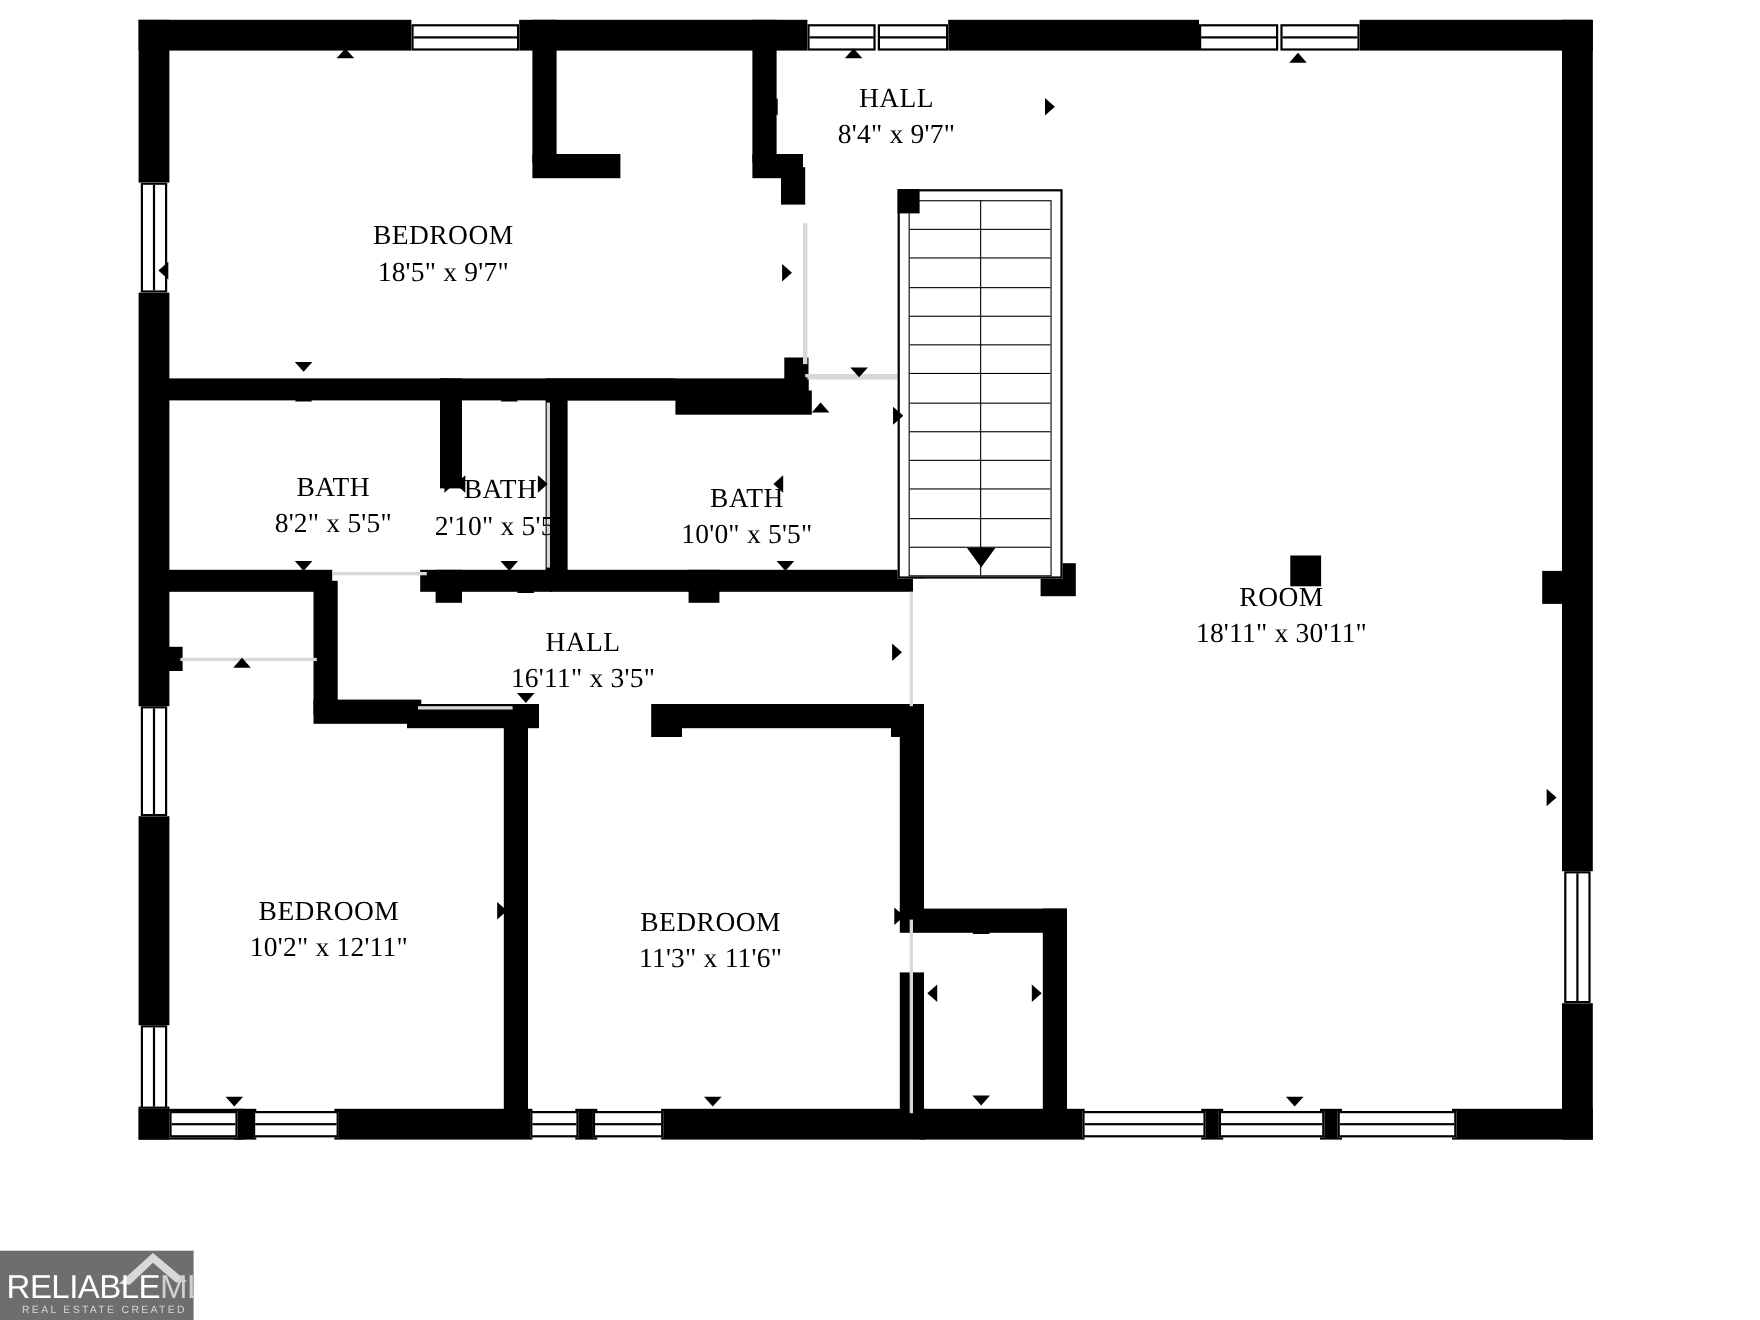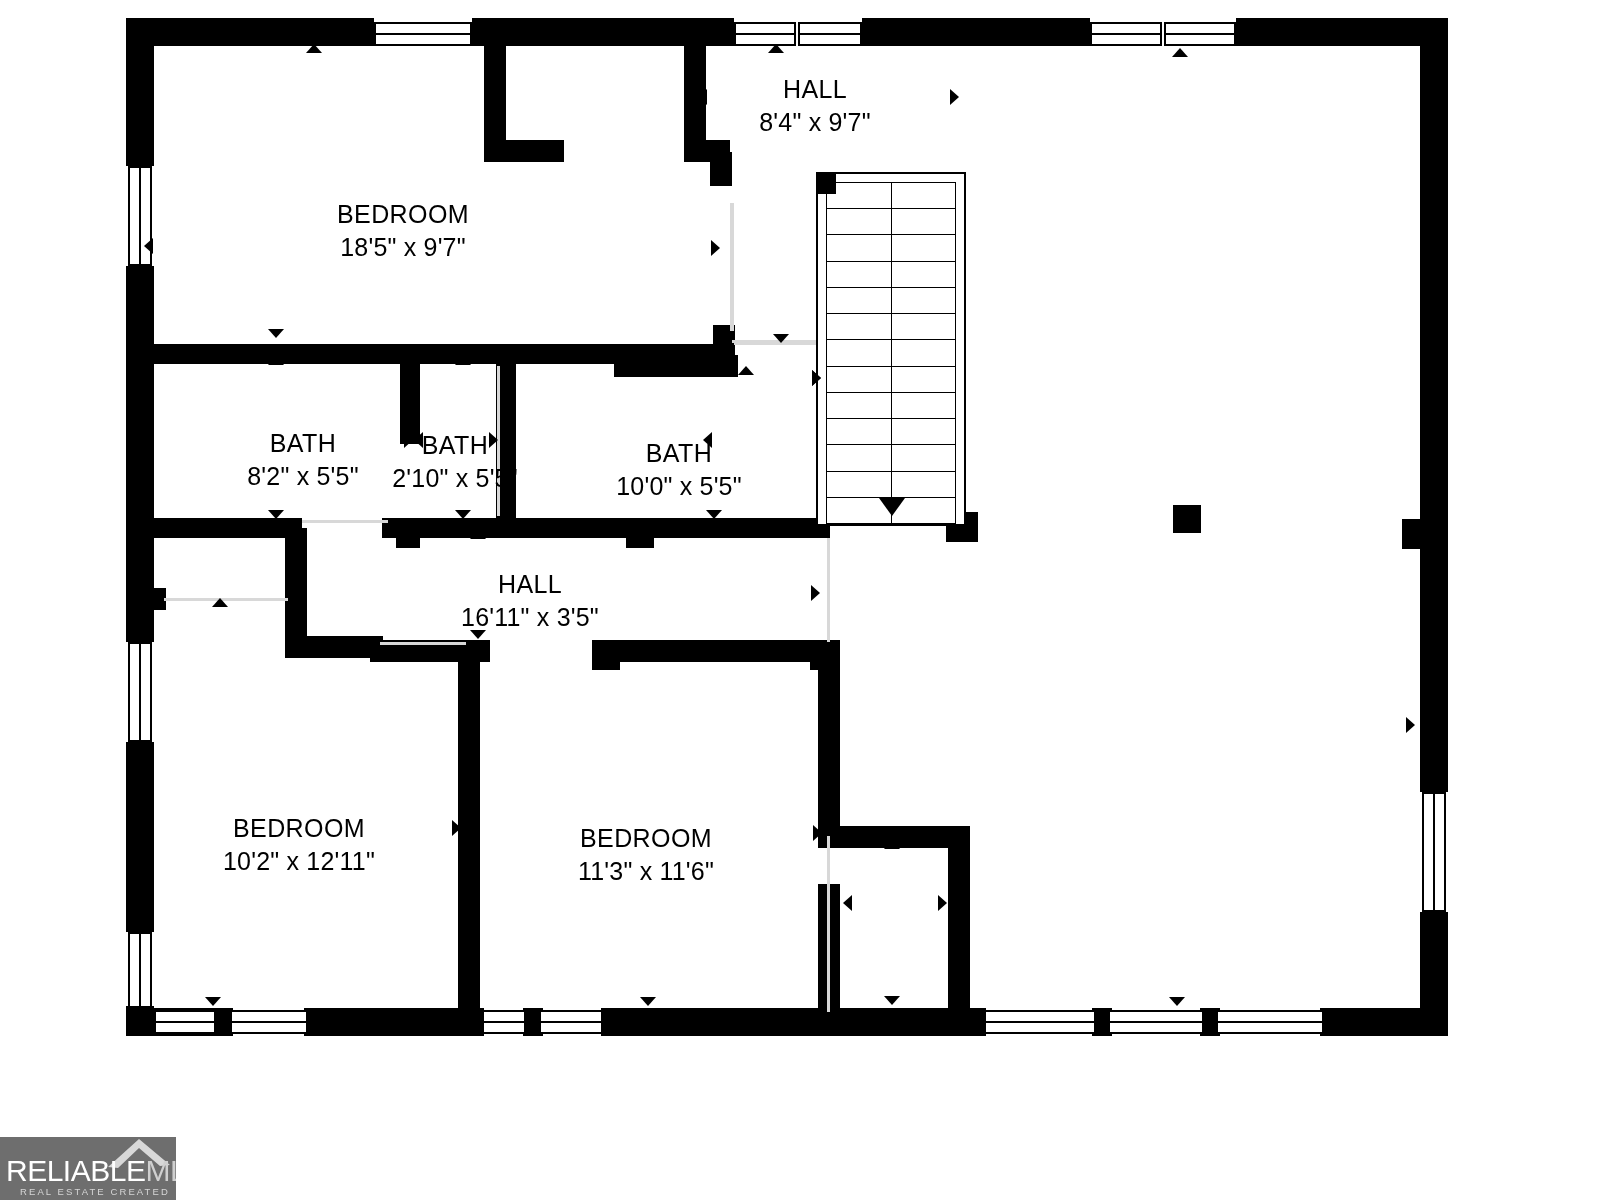--- a/index.html
+++ b/index.html
@@ -19,20 +19,21 @@
     height: 1200px;
     background: #ffffff;
   }
 
   #plan-area {
     position: absolute;
     left: 0;
     top: 0;
     width: 1600px;
     height: 1100px;
+    font-family: Liberation Serif, serif;
   }
 
   .wall {
     position: absolute;
     background: #000000;
   }
 
   .window {
     position: absolute;
     background: #ffffff;
@@ -407,20 +408,24 @@
     <div class="room-label" style="left:455px; top:429px;">
       <span class="name">BATH</span>
       <span class="dims">2'10" x 5'5"</span>
     </div>
 
     <div class="room-label" style="left:679px; top:437px;">
       <span class="name">BATH</span>
       <span class="dims">10'0" x 5'5"</span>
     </div>
 
+    <div class="room-label" style="left:1165px; top:527px;">
+      <span class="name">ROOM</span>
+      <span class="dims">18'11" x 30'11"</span>
+    </div>
 
     <div class="room-label" style="left:530px; top:568px;">
       <span class="name">HALL</span>
       <span class="dims">16'11" x 3'5"</span>
     </div>
 
     <div class="room-label" style="left:299px; top:812px;">
       <span class="name">BEDROOM</span>
       <span class="dims">10'2" x 12'11"</span>
     </div>

